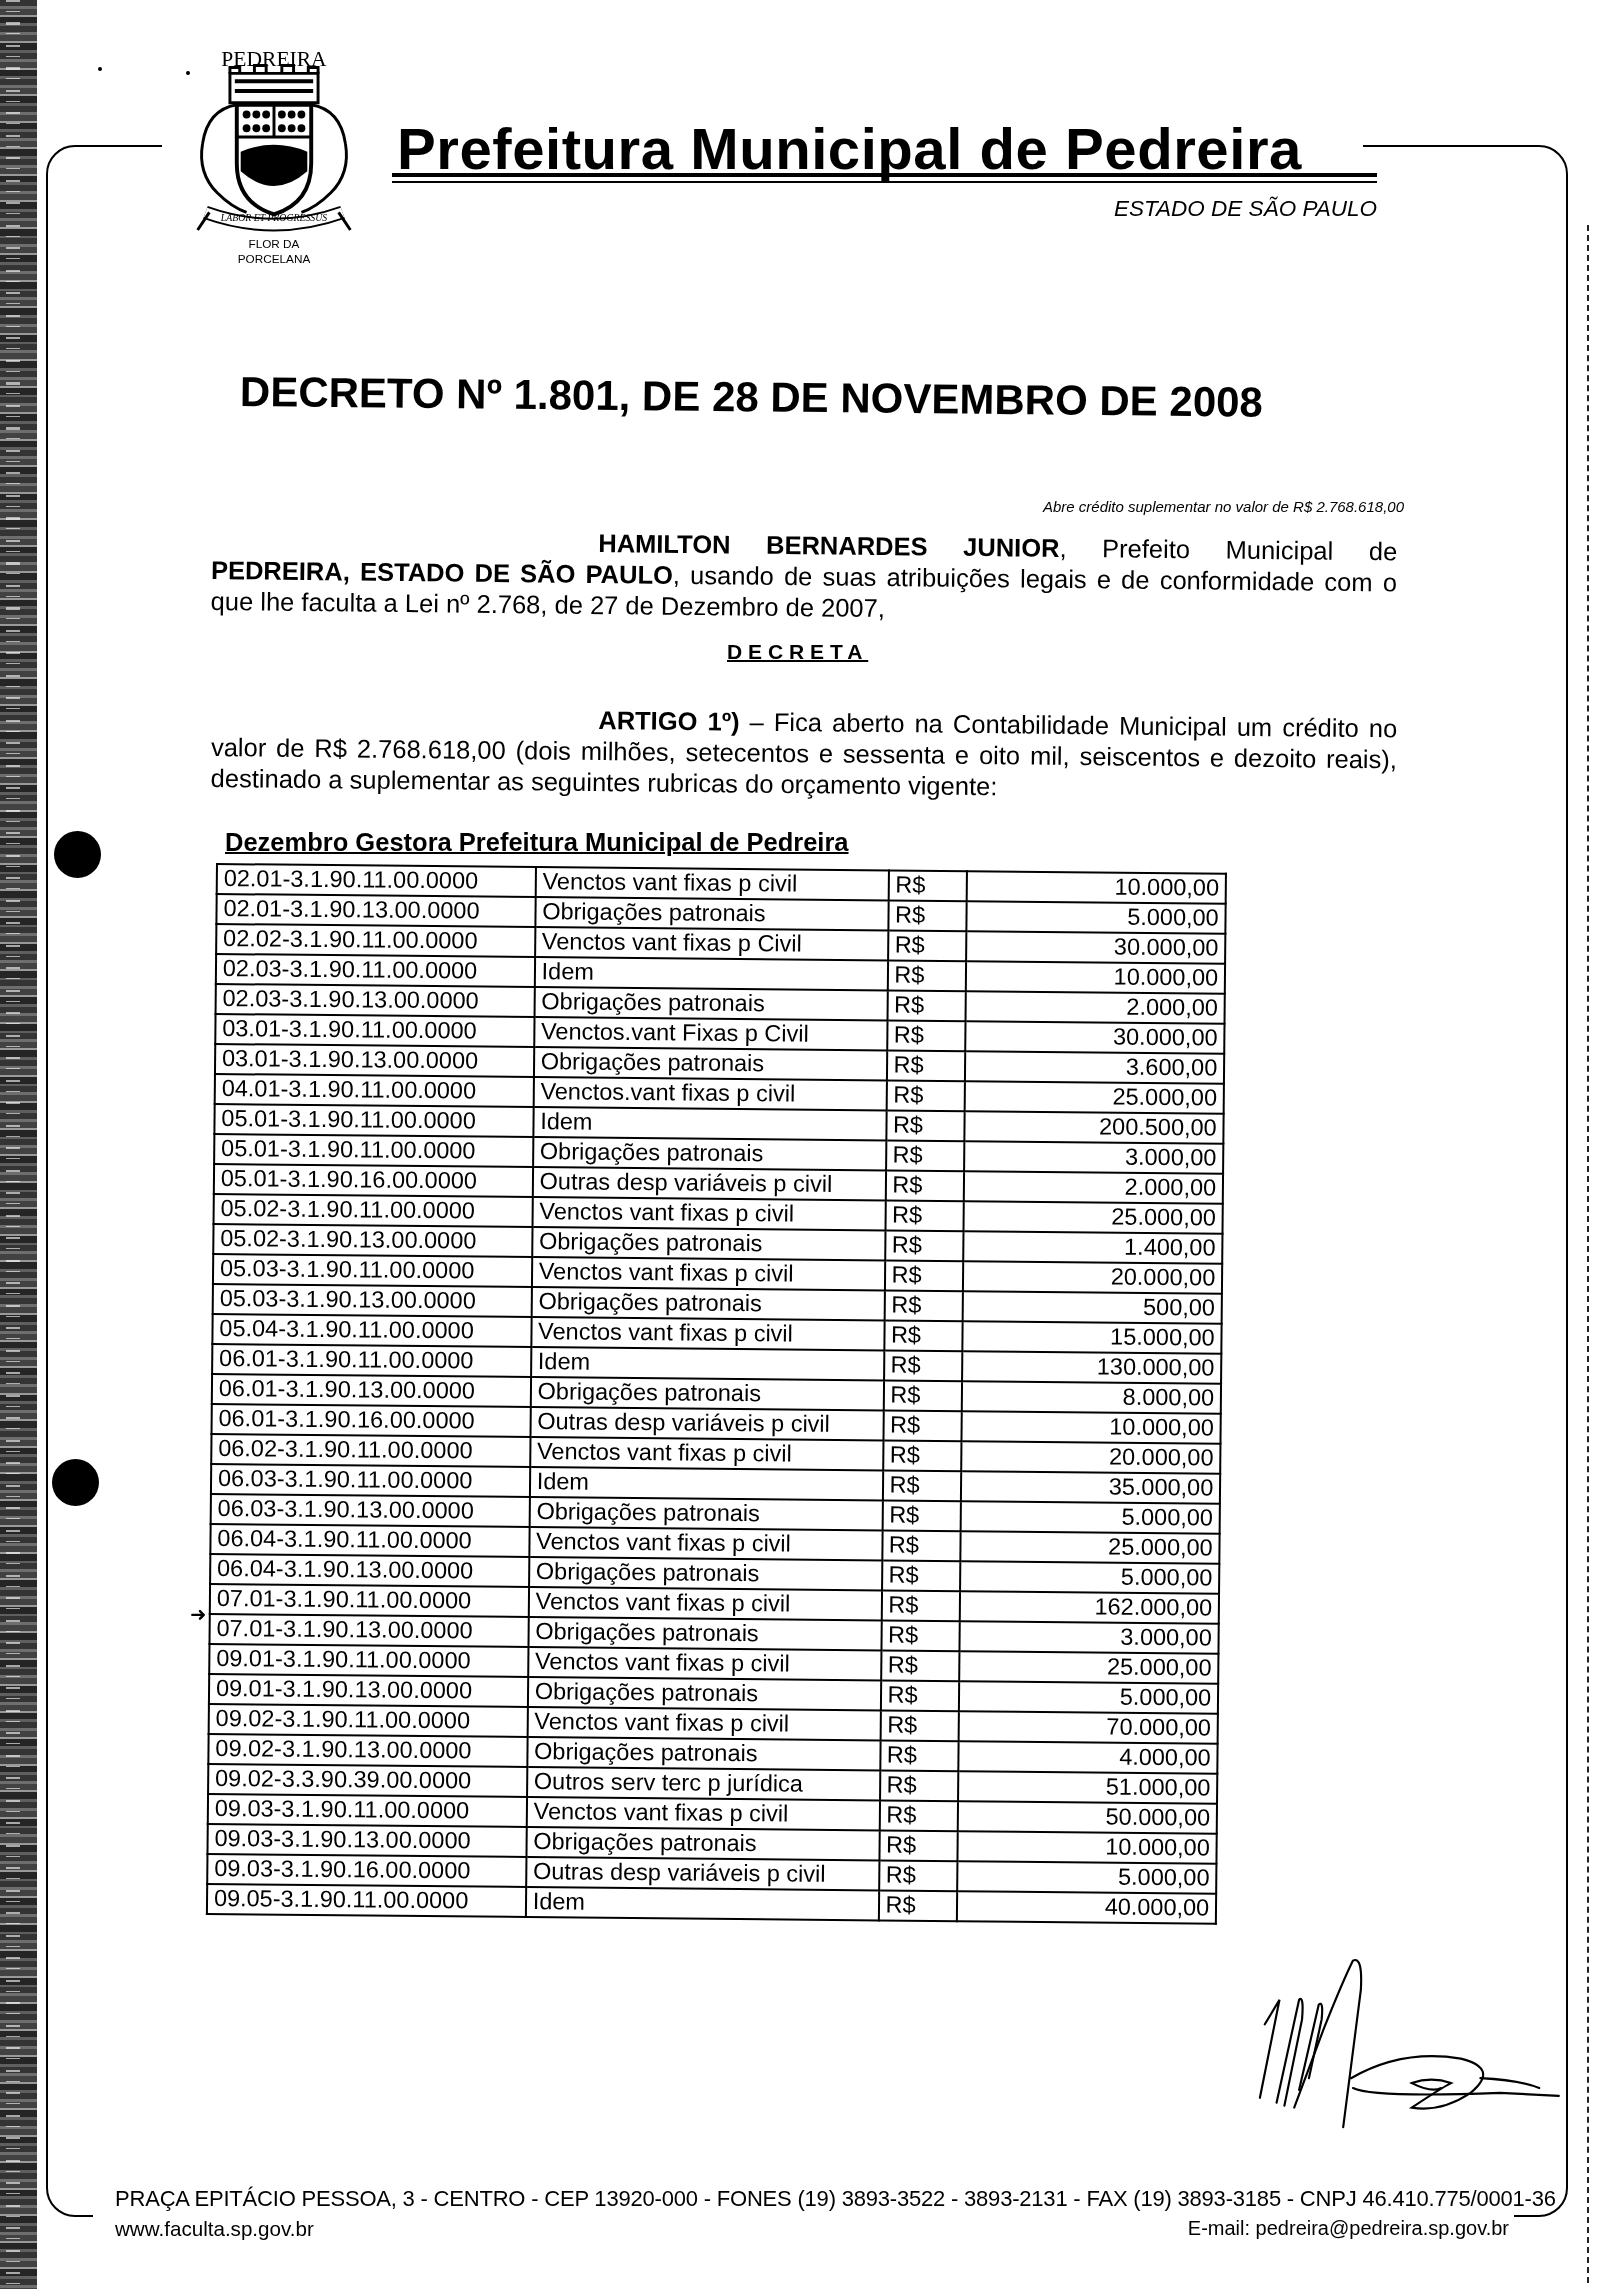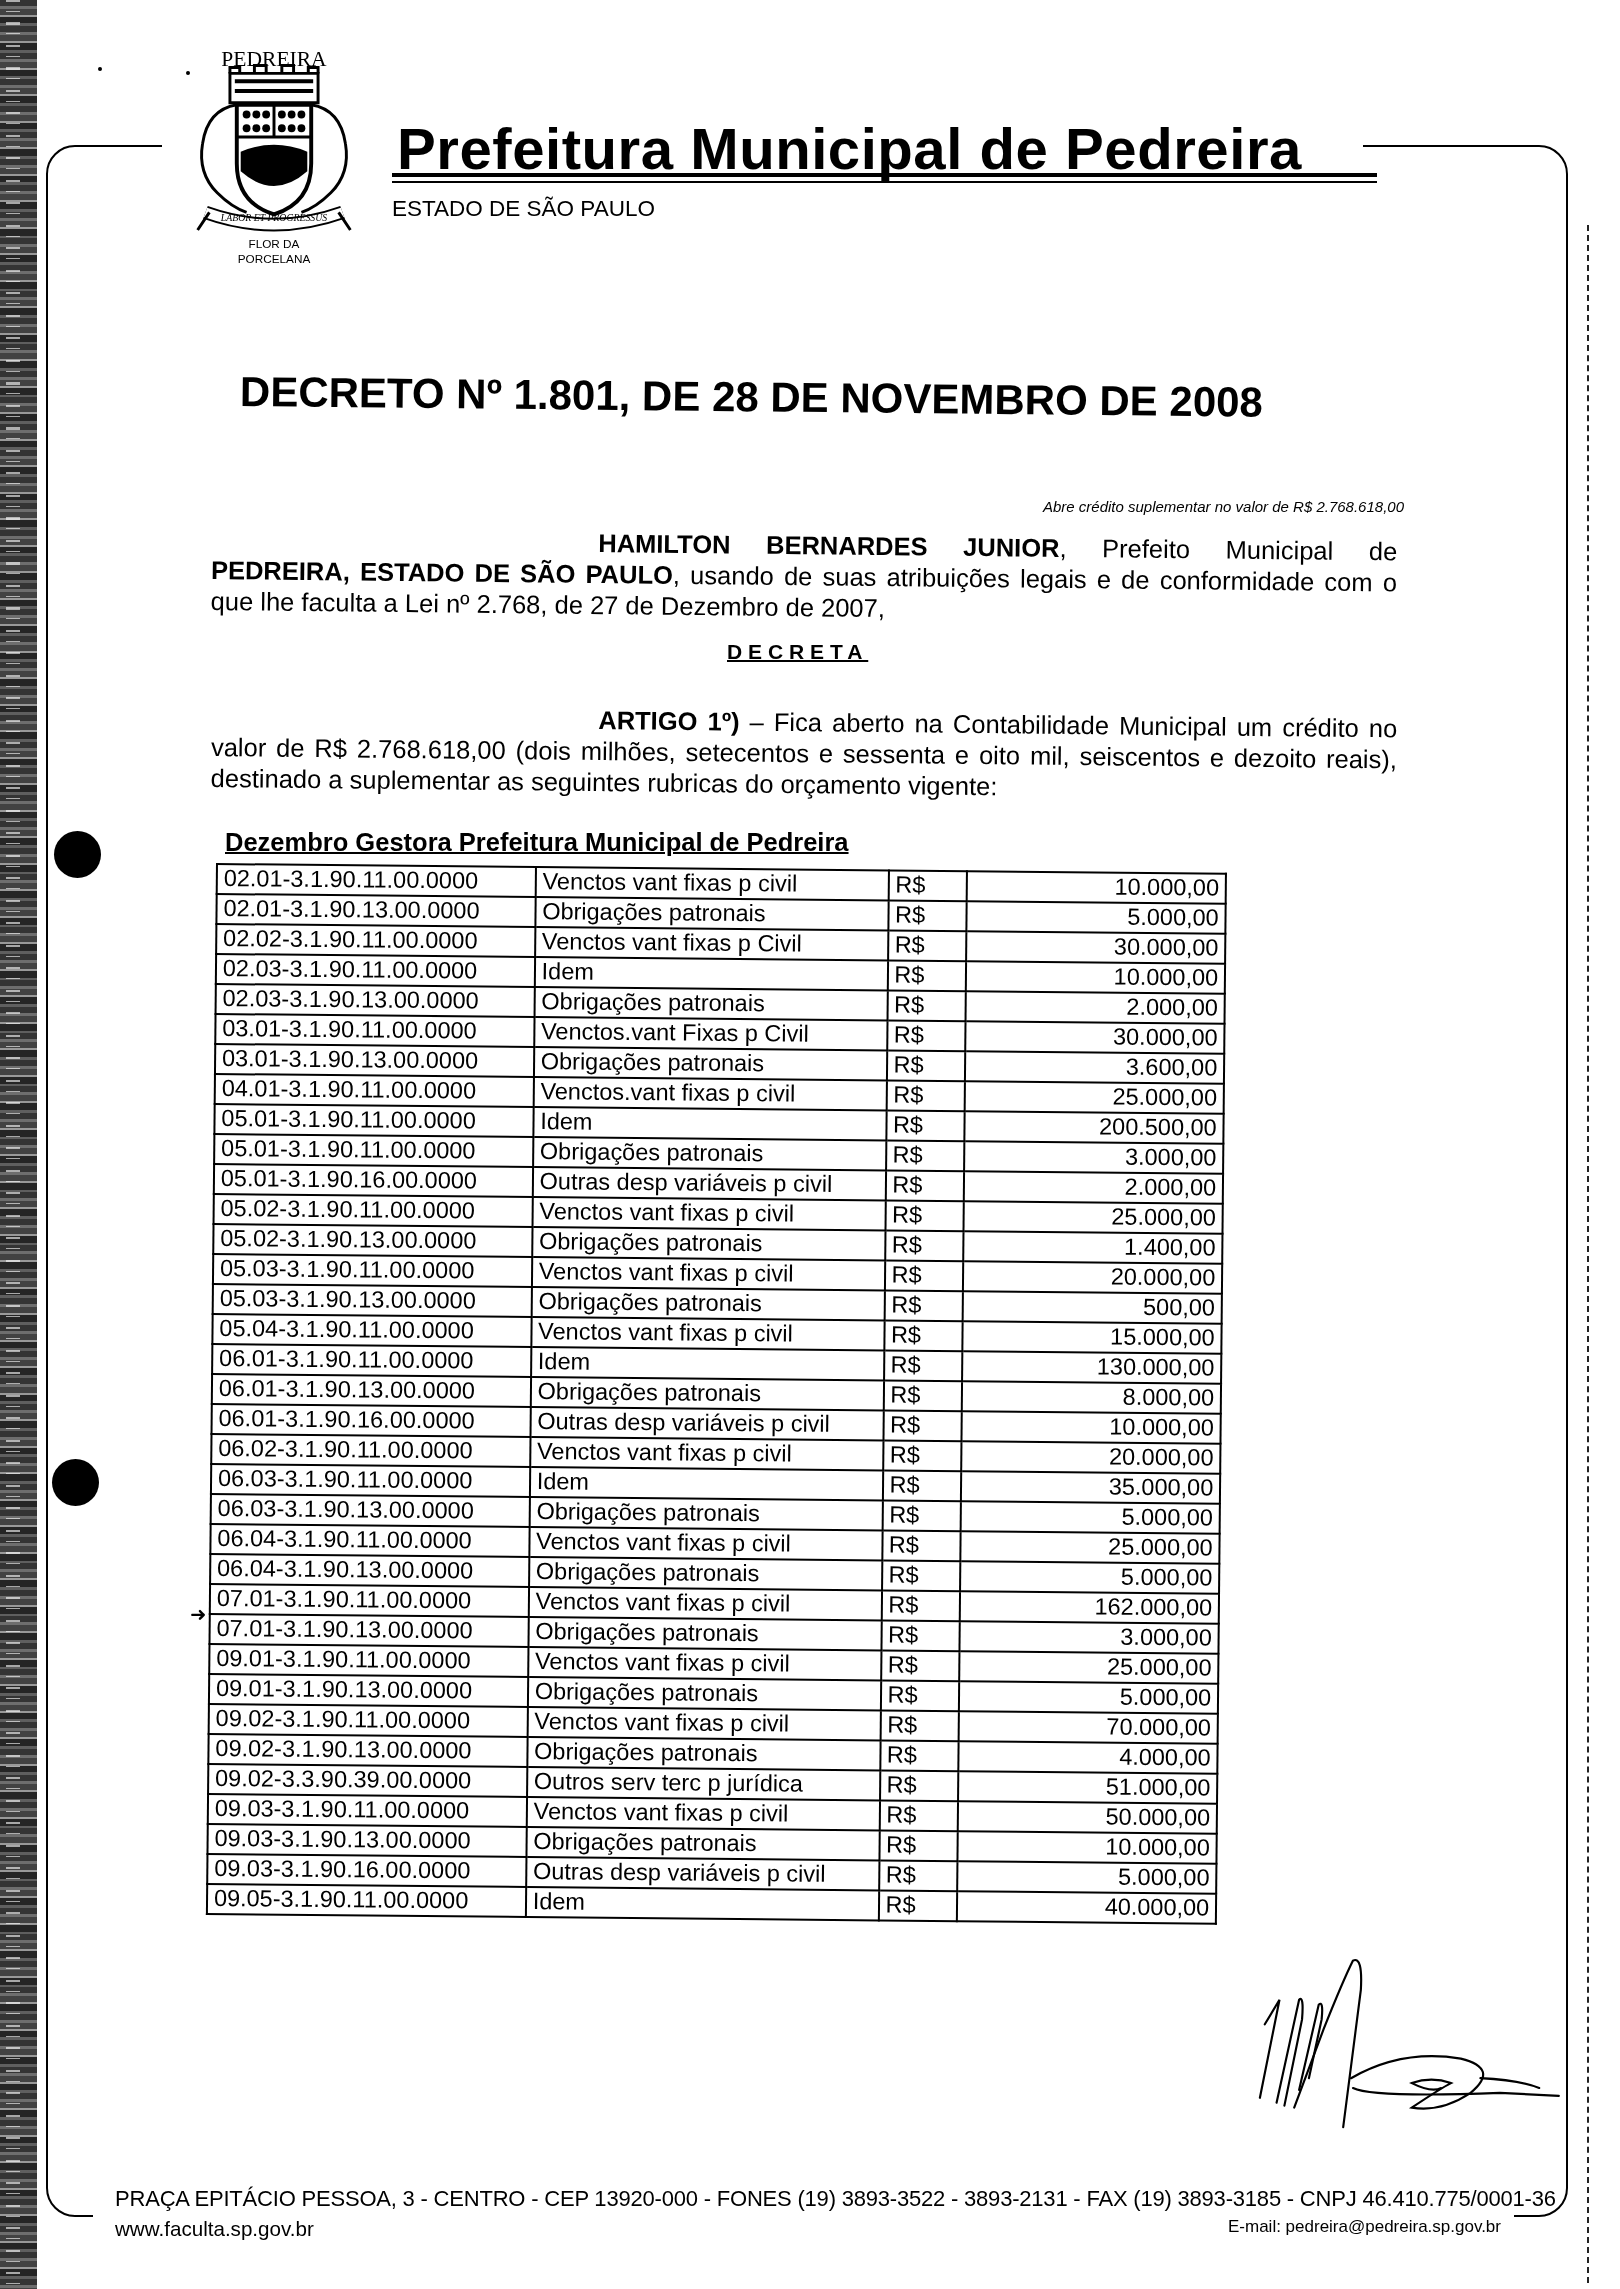--- a/index.html
+++ b/index.html
@@ -12,38 +12,38 @@
   .frame { position: absolute; left: 46px; top: 145px; width: 1522px; height: 2072px;
     border: 2.9px solid #000; border-radius: 29px; box-sizing: border-box; }
   .frame-mask-top { position: absolute; left: 162px; top: 137px; width: 1201px; height: 19.6px; background: #fff; }
   .frame-mask-bottom { position: absolute; left: 93px; top: 2205px; width: 1421px; height: 19.6px; background: #fff; }
   .dashed-right { position: absolute; left: 1587px; top: 225px; height: 2058px; border-left: 2px dashed #222; }
   .hole { position: absolute; width: 47px; height: 47px; border-radius: 50%; background: #000; }
   .logo { position: absolute; left: 176px; top: 44px; width: 196px; height: 235px; }
   .header-title { position: absolute; left: 397px; top: 116px; font-size: 57px; font-weight: bold; letter-spacing: 0.5px; white-space: nowrap; transform: scaleX(1.02); transform-origin: left; }
   .header-rule1 { position: absolute; left: 392px; top: 173px; width: 985px; height: 3.9px; background: #000; }
   .header-rule2 { position: absolute; left: 392px; top: 181px; width: 985px; height: 2px; background: #000; }
-  .header-sub { position: absolute; left: 392px; top: 196px; width: 985px; text-align: left; font-size: 22.5px; }
+  .header-sub { position: absolute; left: 392px; top: 196px; width: 985px; text-align: right; font-size: 22.5px; font-style: italic; }
   .decree-title { position: absolute; left: 240px; top: 368px; font-size: 42px; font-weight: bold; white-space: nowrap; transform: rotate(0.6deg); transform-origin: left; }
   .ementa { position: absolute; right: 216px; top: 498px; font-size: 15px; font-style: italic; white-space: nowrap; }
   .para { position: absolute; left: 211px; width: 1186px; font-size: 25.5px; line-height: 31px; text-align: justify; transform: rotate(0.6deg); transform-origin: left; }
   .para .indent { display: inline-block; width: 387px; }
   .decreta { position: absolute; left: 727px; top: 640px; font-size: 21px; font-weight: bold; letter-spacing: 5.9px; text-decoration: underline; text-decoration-thickness: 2px; text-align: right; }
   .unit-title { position: absolute; left: 225px; top: 828px; font-size: 25.5px; font-weight: bold; text-decoration: underline; text-decoration-thickness: 2px; }
   table.budget { position: absolute; left: 216px; top: 863px; border-collapse: collapse; transform: rotate(0.55deg); transform-origin: left top; }
   table.budget td { border: 2px solid #000; font-size: 23.5px; height: 28px; padding: 0 5.9px; line-height: 27.4px; white-space: nowrap; }
   td.c-code { width: 305px; }
   td.c-desc { width: 339px; }
   td.c-cur { width: 65px; }
   td.c-val { width: 245px; text-align: right; }
   .arrow-mark { position: absolute; left: 190px; top: 1603px; font-size: 19.6px; }
   .signature { position: absolute; left: 1206px; top: 1931px; width: 392px; height: 216px; }
   .footer-line1 { position: absolute; left: 115px; top: 2186px; font-size: 22px; white-space: nowrap; letter-spacing: -0.2px; }
   .footer-web { position: absolute; left: 115px; top: 2217px; font-size: 20.6px; }
-  .footer-email { position: absolute; right: 119px; top: 2217px; font-size: 17px; }
+  .footer-email { position: absolute; right: 111px; top: 2217px; font-size: 20px; }
   .speck { position: absolute; background: #000; width: 3.9px; height: 3.9px; border-radius: 50%; }
 </style>
 </head>
 <body>
 
 <div class="scan-edge"></div>
 <div class="frame"></div>
 <div class="frame-mask-top"></div>
 <div class="frame-mask-bottom"></div>
 <div class="dashed-right"></div>

